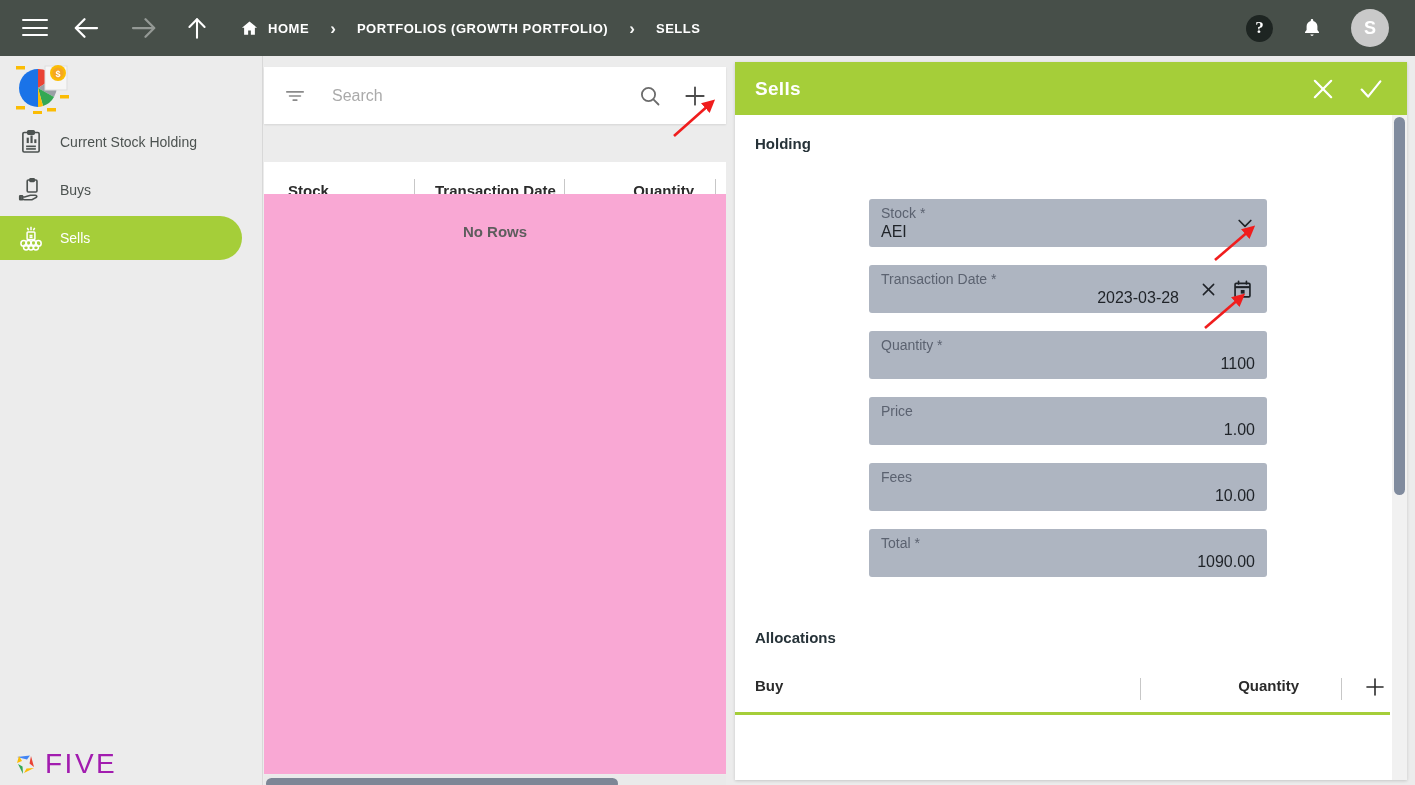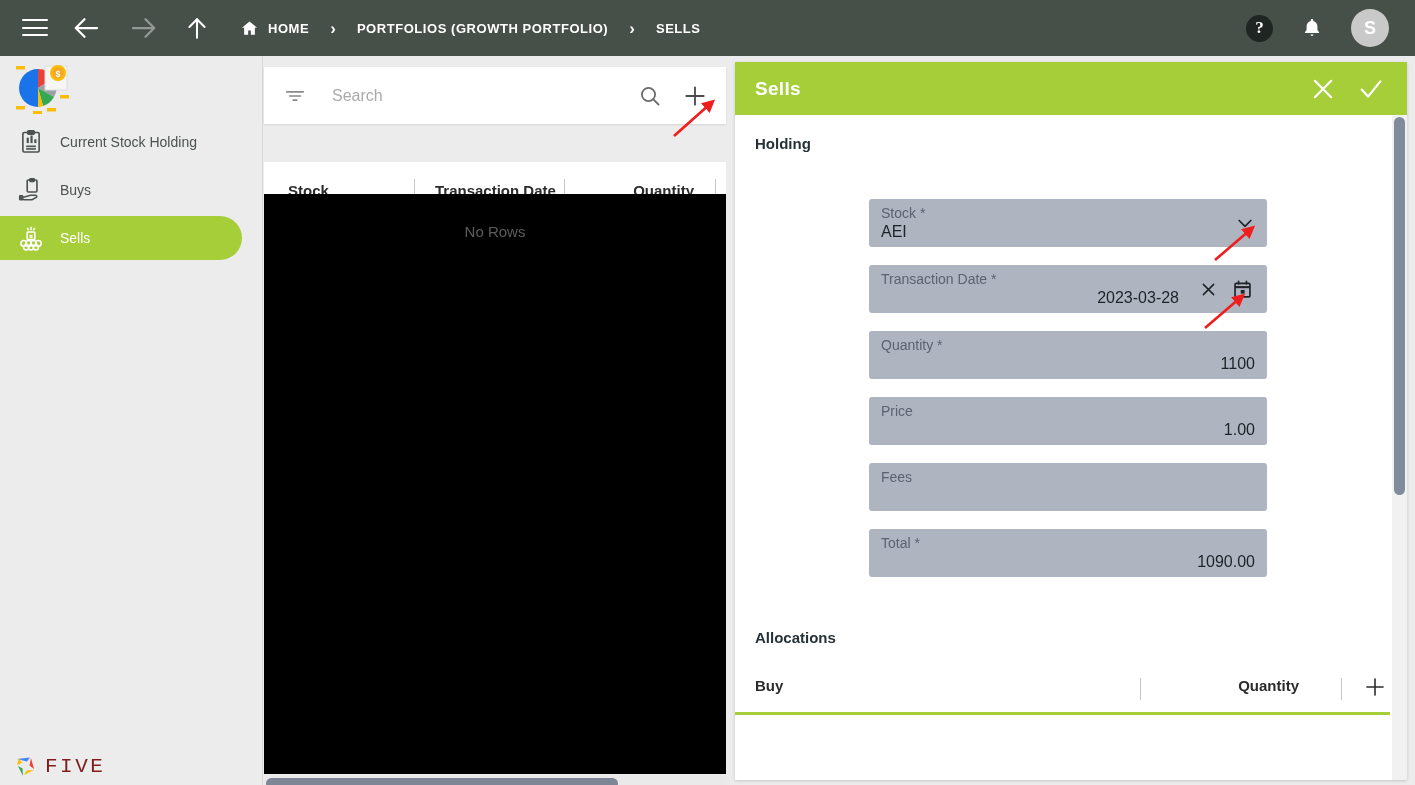--- a/index.html
+++ b/index.html
@@ -78,21 +78,21 @@
   .nav-item .n-lbl {
     margin-left: 12px; font-size: 14px; color: #4c5250; font-weight: 400; white-space: nowrap;
   }
   .nav-item.active { background: #a5ce39; width: 242px; }
   .nav-item.active .n-lbl { color: #ffffff; }
 
   .five-logo {
     position: absolute; left: 12px; bottom: 5px; display: flex; align-items: center; gap: 5px;
   }
   .five-mark { width: 28px; height: 28px; }
-  .five-word { font-size: 21px; letter-spacing: 2.5px; color: #7f1d1d; font-weight: 400; font-family: Liberation Mono, monospace; }
+  .five-word { font-size: 28px; letter-spacing: 2.5px; color: #a21caf; font-weight: 400; }
 
   
   .listpanel { position: absolute; left: 263px; top: 64px; width: 465px; height: 730px; background: #ececec; }
   .searchbar {
     position: absolute; left: 1px; top: 3px; width: 462px; height: 57px;
     background: #ffffff; display: flex; align-items: center;
     box-shadow: 0 1px 2px rgba(0,0,0,.10);
   }
   .filter-ico { margin-left: 20px; width: 22px; height: 22px; }
   .search-input {
@@ -108,21 +108,21 @@
     background: #ffffff; border-bottom: 3px solid #a5ce39; margin-top: 28px;
   }
   .gh-cell {
     position: absolute; top: 0; height: 57px; display: flex; align-items: center;
     font-size: 15px; font-weight: 700; color: #2b2b2b; white-space: nowrap;
   }
   .gh-div { position: absolute; top: 17px; width: 1px; height: 22px; background: #c7c7c7; }
 
   .gridbody {
     position: absolute; left: 1px; top: 130px; width: 462px; height: 580px;
-    background: #000000; overflow: hidden;
+    background: #f9a8d4; overflow: hidden; font-weight: bold;
   }
   .norows {
     position: absolute; left: 0; right: 0; top: 29px; text-align: center;
     font-size: 15px; color: #5d5d5d;
   }
   .hscroll-track {
     position: absolute; left: 1px; top: 711px; width: 462px; height: 17px; background: #eaeaea;
   }
   .hscroll-thumb {
     position: absolute; left: 2px; top: 3px; width: 352px; height: 11px;
@@ -437,20 +437,21 @@
         <span class="f-val">1100</span>
       </div>
 
       <div class="field" style="top:282px;">
         <span class="f-lbl">Price</span>
         <span class="f-val">1.00</span>
       </div>
 
       <div class="field" style="top:348px;">
         <span class="f-lbl">Fees</span>
+        <span class="f-val">10.00</span>
       </div>
 
       <div class="field" style="top:414px;">
         <span class="f-lbl">Total *</span>
         <span class="f-val">1090.00</span>
       </div>
 
       <div class="sec-title" style="left:20px; top:514px;">Allocations</div>
 
       <div class="alloc-head" style="top:550px;">

